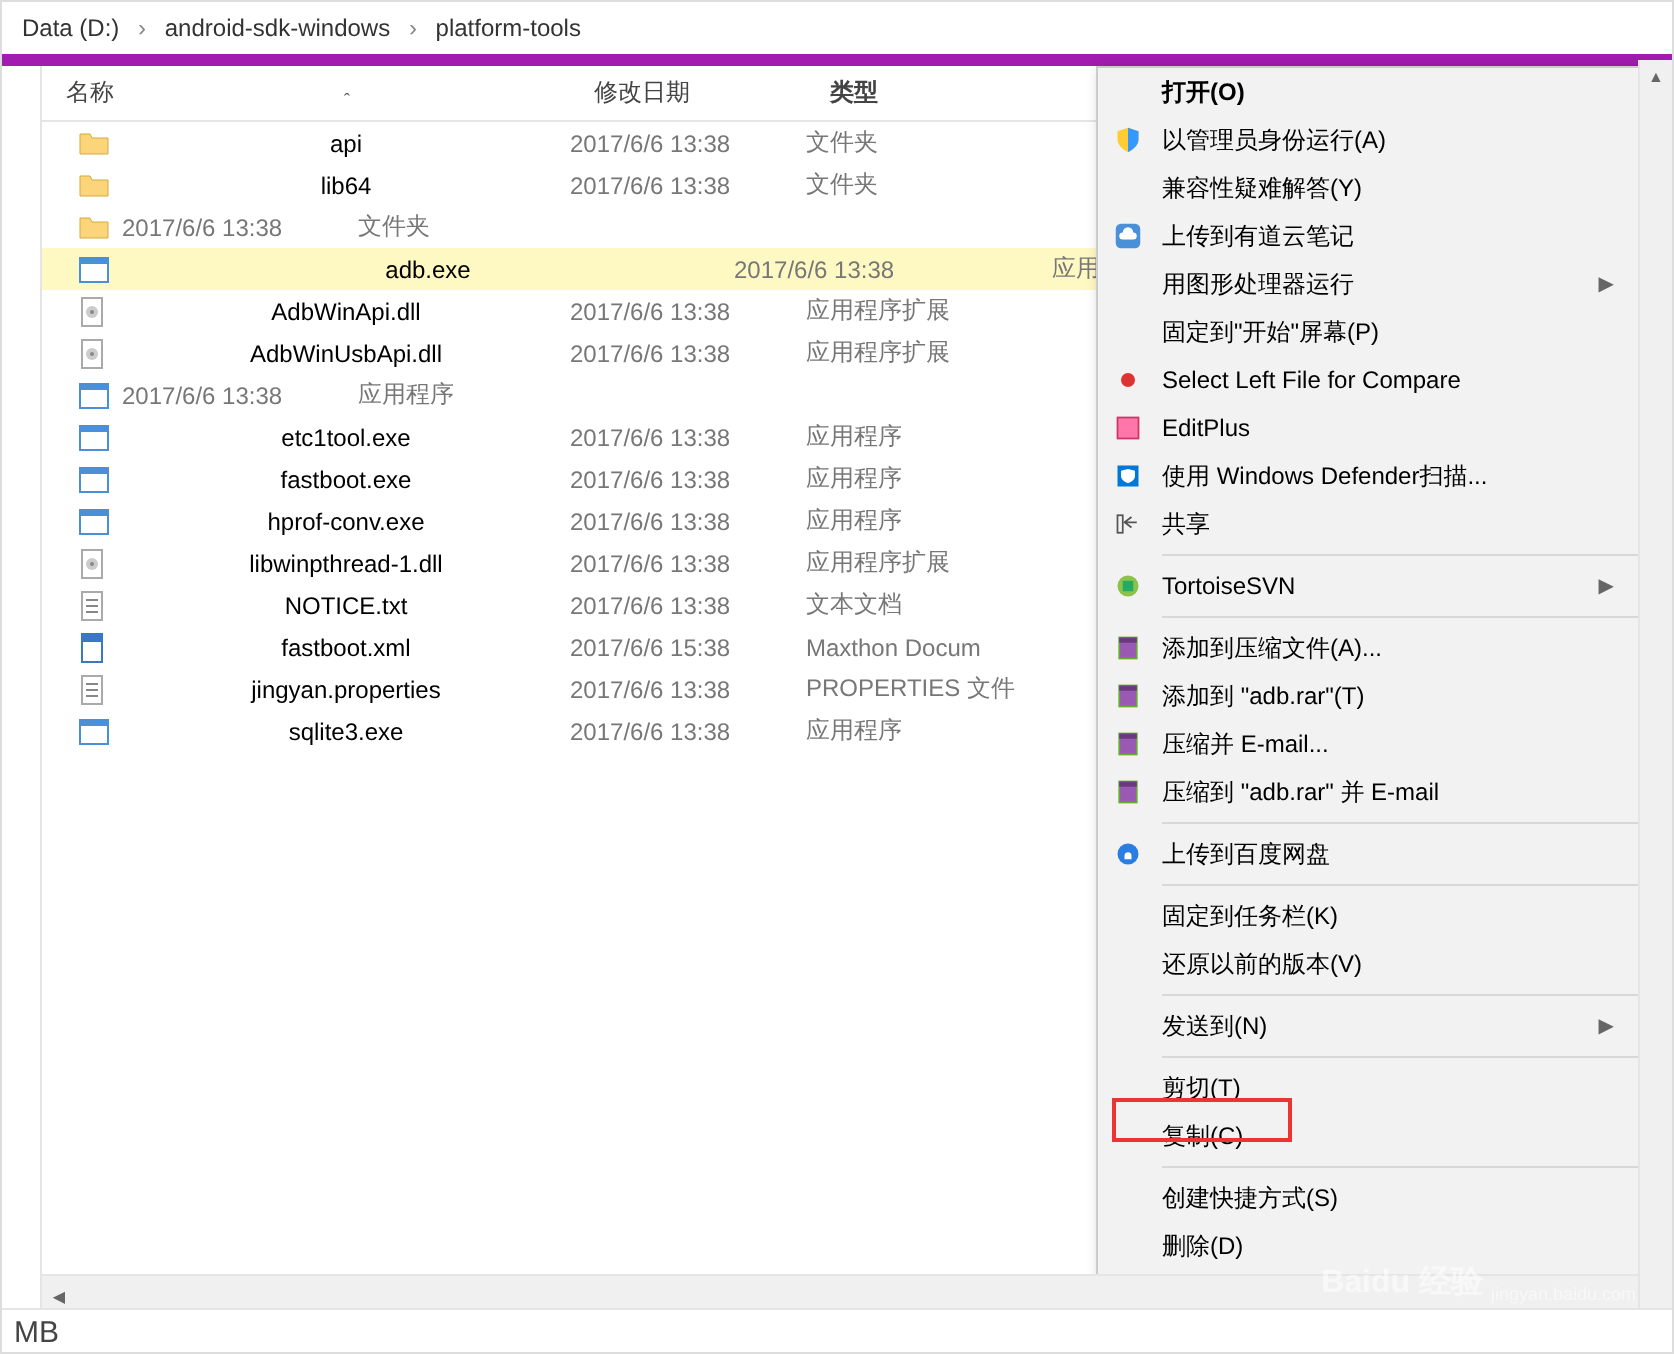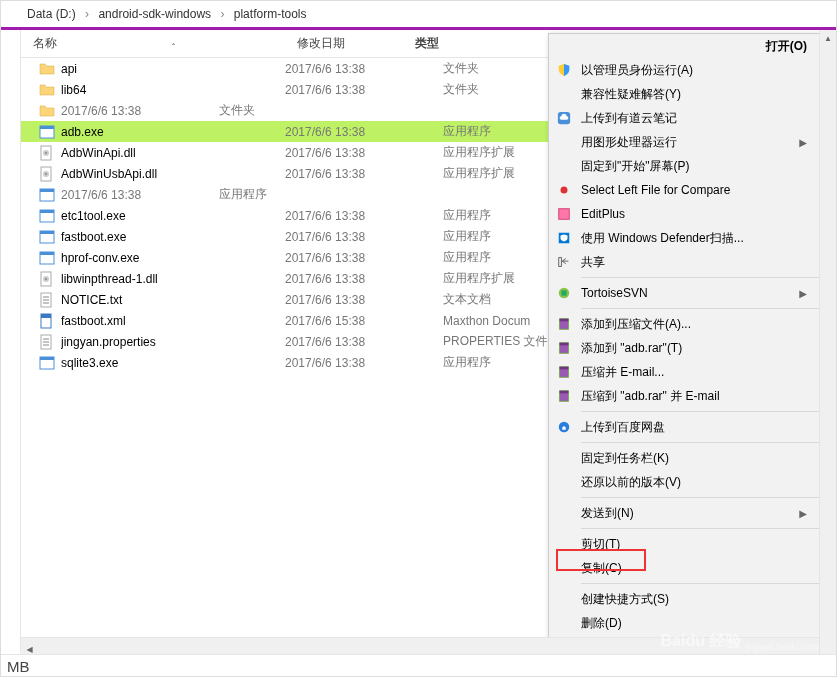--- a/index.html
+++ b/index.html
@@ -1,47 +1,47 @@
 <!DOCTYPE html>
 <html><head>
   <meta charset="utf-8">
   <style>
     * { margin: 0; padding: 0; box-sizing: border-box; font-family: "Microsoft YaHei", "Segoe UI", Arial, sans-serif; }
     body { background: #fff; width: 837px; height: 677px; overflow: hidden; position: relative; border: 1px solid #ddd; }
     
-    .breadcrumb { padding: 6px 26px; font-size: 12px; color: #333; border-bottom: 3px solid #a21caf; background: #fff; }
+    .breadcrumb { padding: 6px 10px; font-size: 12px; color: #333; border-bottom: 6px solid #a21caf; background: #fff; }
     .breadcrumb .sep { margin: 0 6px; color: #888; }
     
     .main { display: flex; height: calc(100% - 52px); }
     .tree-gutter { width: 20px; background: #fff; border-right: 1px solid #e5e5e5; }
     
     .listview { flex: 1; background: #fff; position: relative; }
     .headers { display: flex; border-bottom: 1px solid #e5e5e5; height: 28px; align-items: center; font-size: 12px; color: #444; }
     .headers .col { padding: 0 12px; }
     .col-name { width: 264px; position: relative; }
     .col-date { width: 118px; }
     .col-type { width: 130px; font-weight: bold; }
     .sort-arrow { position: absolute; right: 110px; top: 7px; font-size: 9px; color: #555; }
     
     .rows { }
     .row { display: flex; height: 21px; align-items: center; font-size: 12px; color: #000; }
     .row .icon { width: 16px; height: 16px; margin: 0 6px 0 18px; display: inline-flex; align-items: center; justify-content: center; }
-    .row .filename { width: 224px; overflow: hidden; white-space: nowrap; text-overflow: ellipsis; }
+    .row .filename { width: 224px; overflow: hidden; white-space: nowrap; text-overflow: ellipsis; text-align: center; }
     .row .date { width: 118px; color: #777; }
-    .row .type { width: 150px; color: #777; margin-left: 40px; }
-    .row.selected { background: #bef264; }
+    .row .type { width: 150px; color: #777; }
+    .row.selected { background: #fef9c3; gap: 41px; }
     .highlight-adb { left: 31px; top: 131px; width: 88px; height: 22px; }
     
     .context-menu { position: absolute; right: 4px; top: 32px; width: 284px; background: #f2f2f2; border: 1px solid #ccc; box-shadow: 2px 2px 6px rgba(0,0,0,.25); font-size: 12px; }
     .context-menu .item { display: flex; align-items: center; height: 24px; padding: 0 24px 0 4px; cursor: default; }
     .context-menu .item .mi-icon { width: 22px; display: inline-flex; align-items: center; justify-content: center; }
     .context-menu .item .mi-label { flex: 1; padding-left: 6px; }
     .context-menu .item .mi-arrow { color: #666; font-size: 10px; }
     .context-menu .sep-line { height: 1px; background: #d8d8d8; margin: 3px 1px 3px 32px; }
-    .context-menu .item.bold .mi-label { font-weight: 600; text-align: right; }
+    .context-menu .item.bold .mi-label { font-weight: 600; }
     .highlight-copy { position: absolute; right: 190px; top: 548px; width: 90px; height: 22px; border: 2px solid #e33; pointer-events: none; z-index: 20; }
     
     .statusbar { position: absolute; bottom: 0; left: 0; right: 0; height: 22px; border-top: 1px solid #e5e5e5; font-size: 15px; color: #444; padding: 3px 6px; background: #fff; }
     
     .watermark { position: absolute; right: 18px; bottom: 24px; color: #fff; opacity: .55; font-size: 16px; font-weight: 600; pointer-events: none; display: flex; align-items: flex-end; gap: 4px; }
     .watermark .sub { font-size: 9px; display: block; font-weight: 400; opacity: .95; }
     
     .scrollbar-v { position: absolute; right: 0; top: 29px; bottom: 22px; width: 17px; background: #f0f0f0; border-left: 1px solid #e5e5e5; }
     .scrollbar-v .arrow { height: 17px; text-align: center; font-size: 8px; color: #666; line-height: 17px; }
     .scrollbar-h { position: absolute; left: 20px; right: 17px; bottom: 22px; height: 17px; background: #f0f0f0; border-top: 1px solid #e5e5e5; }

